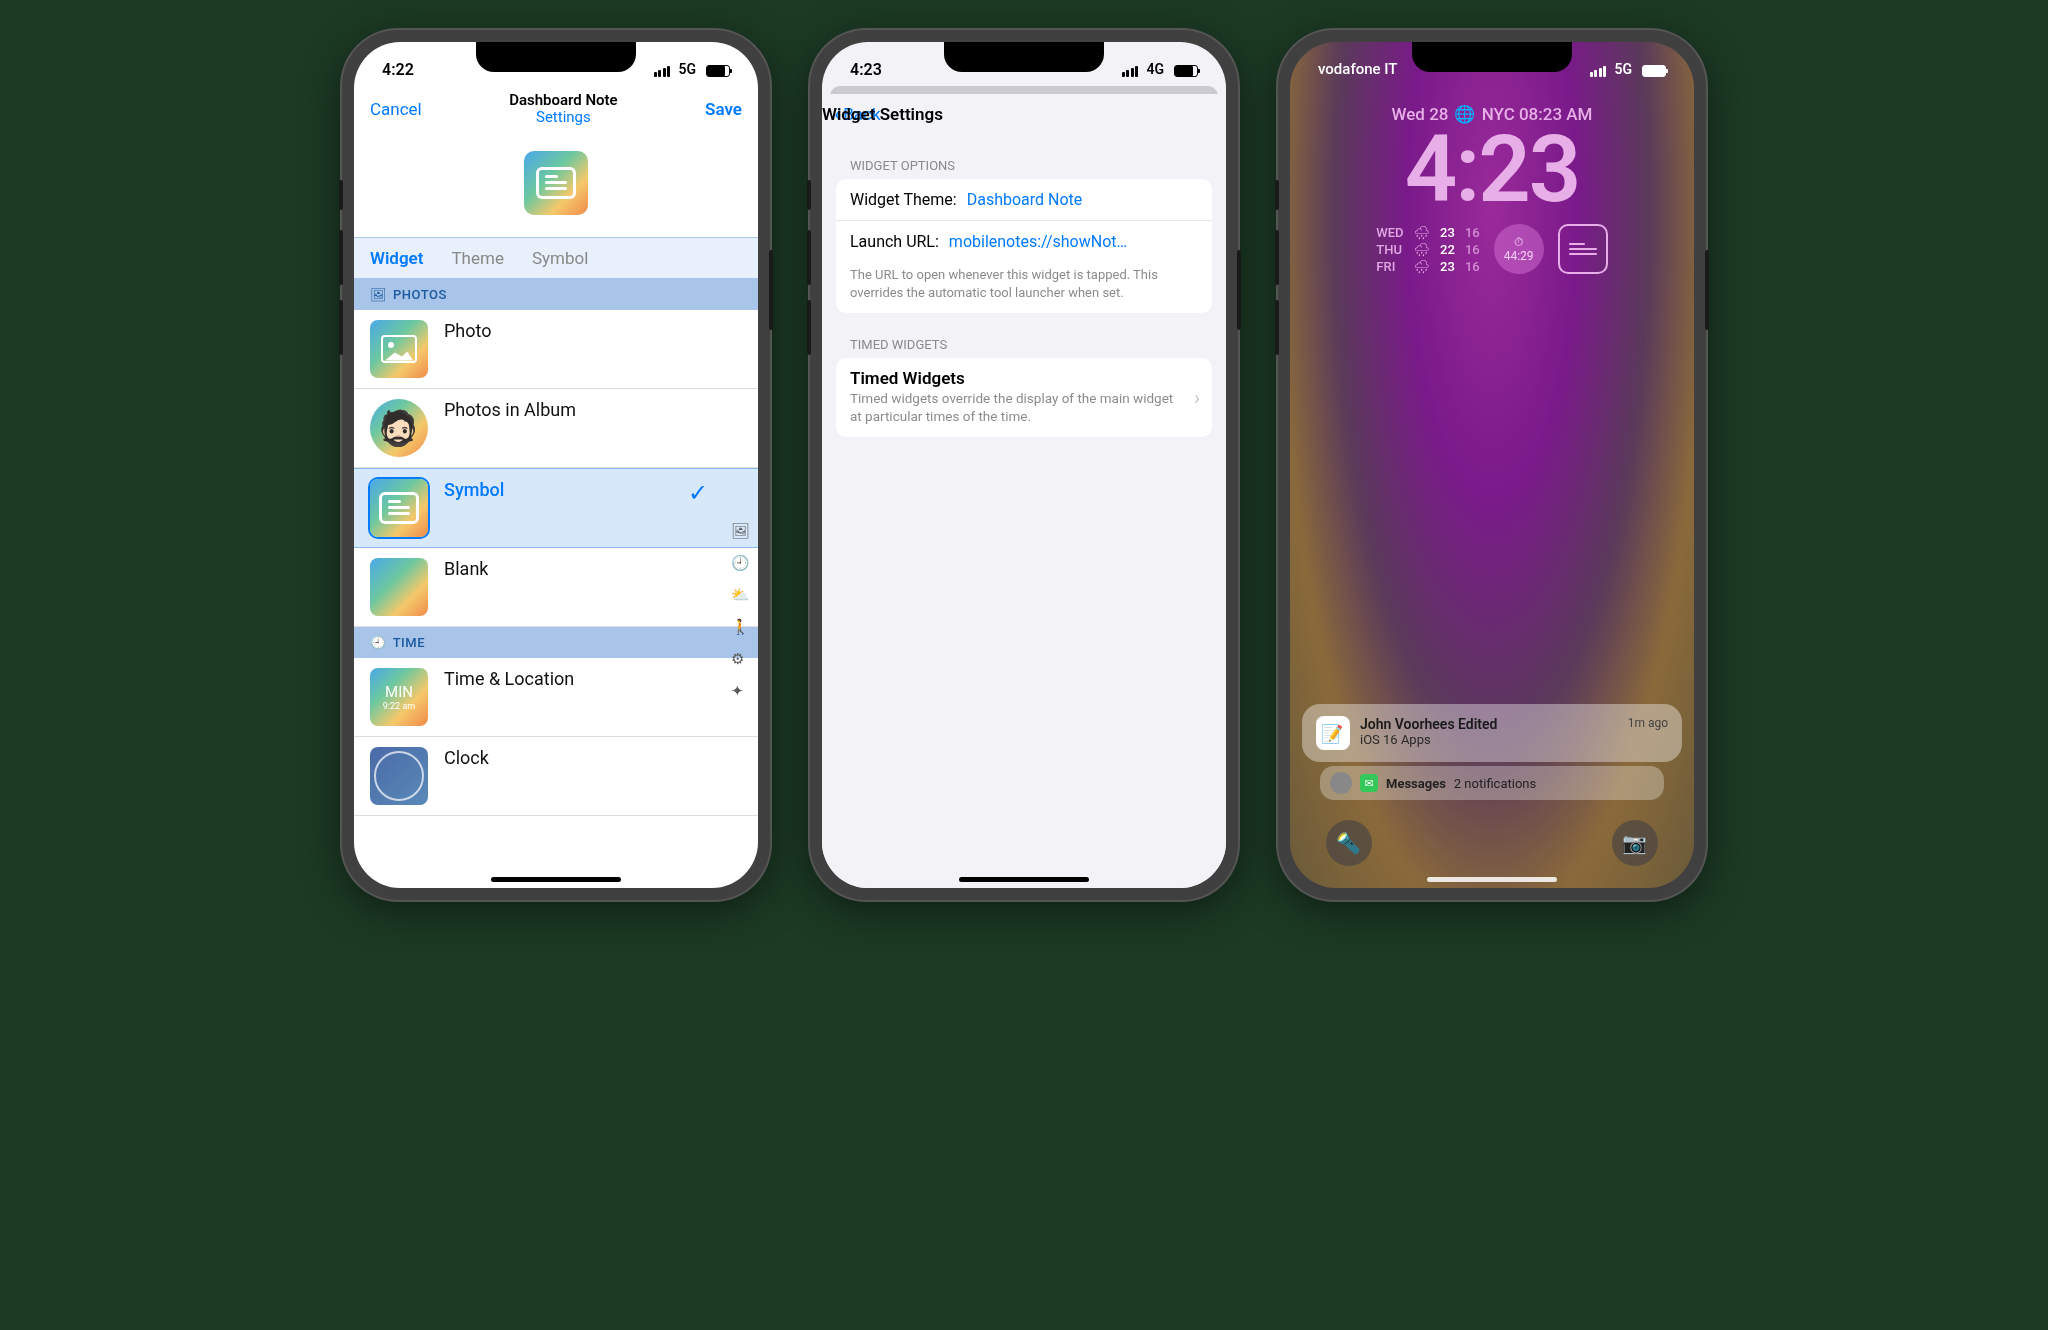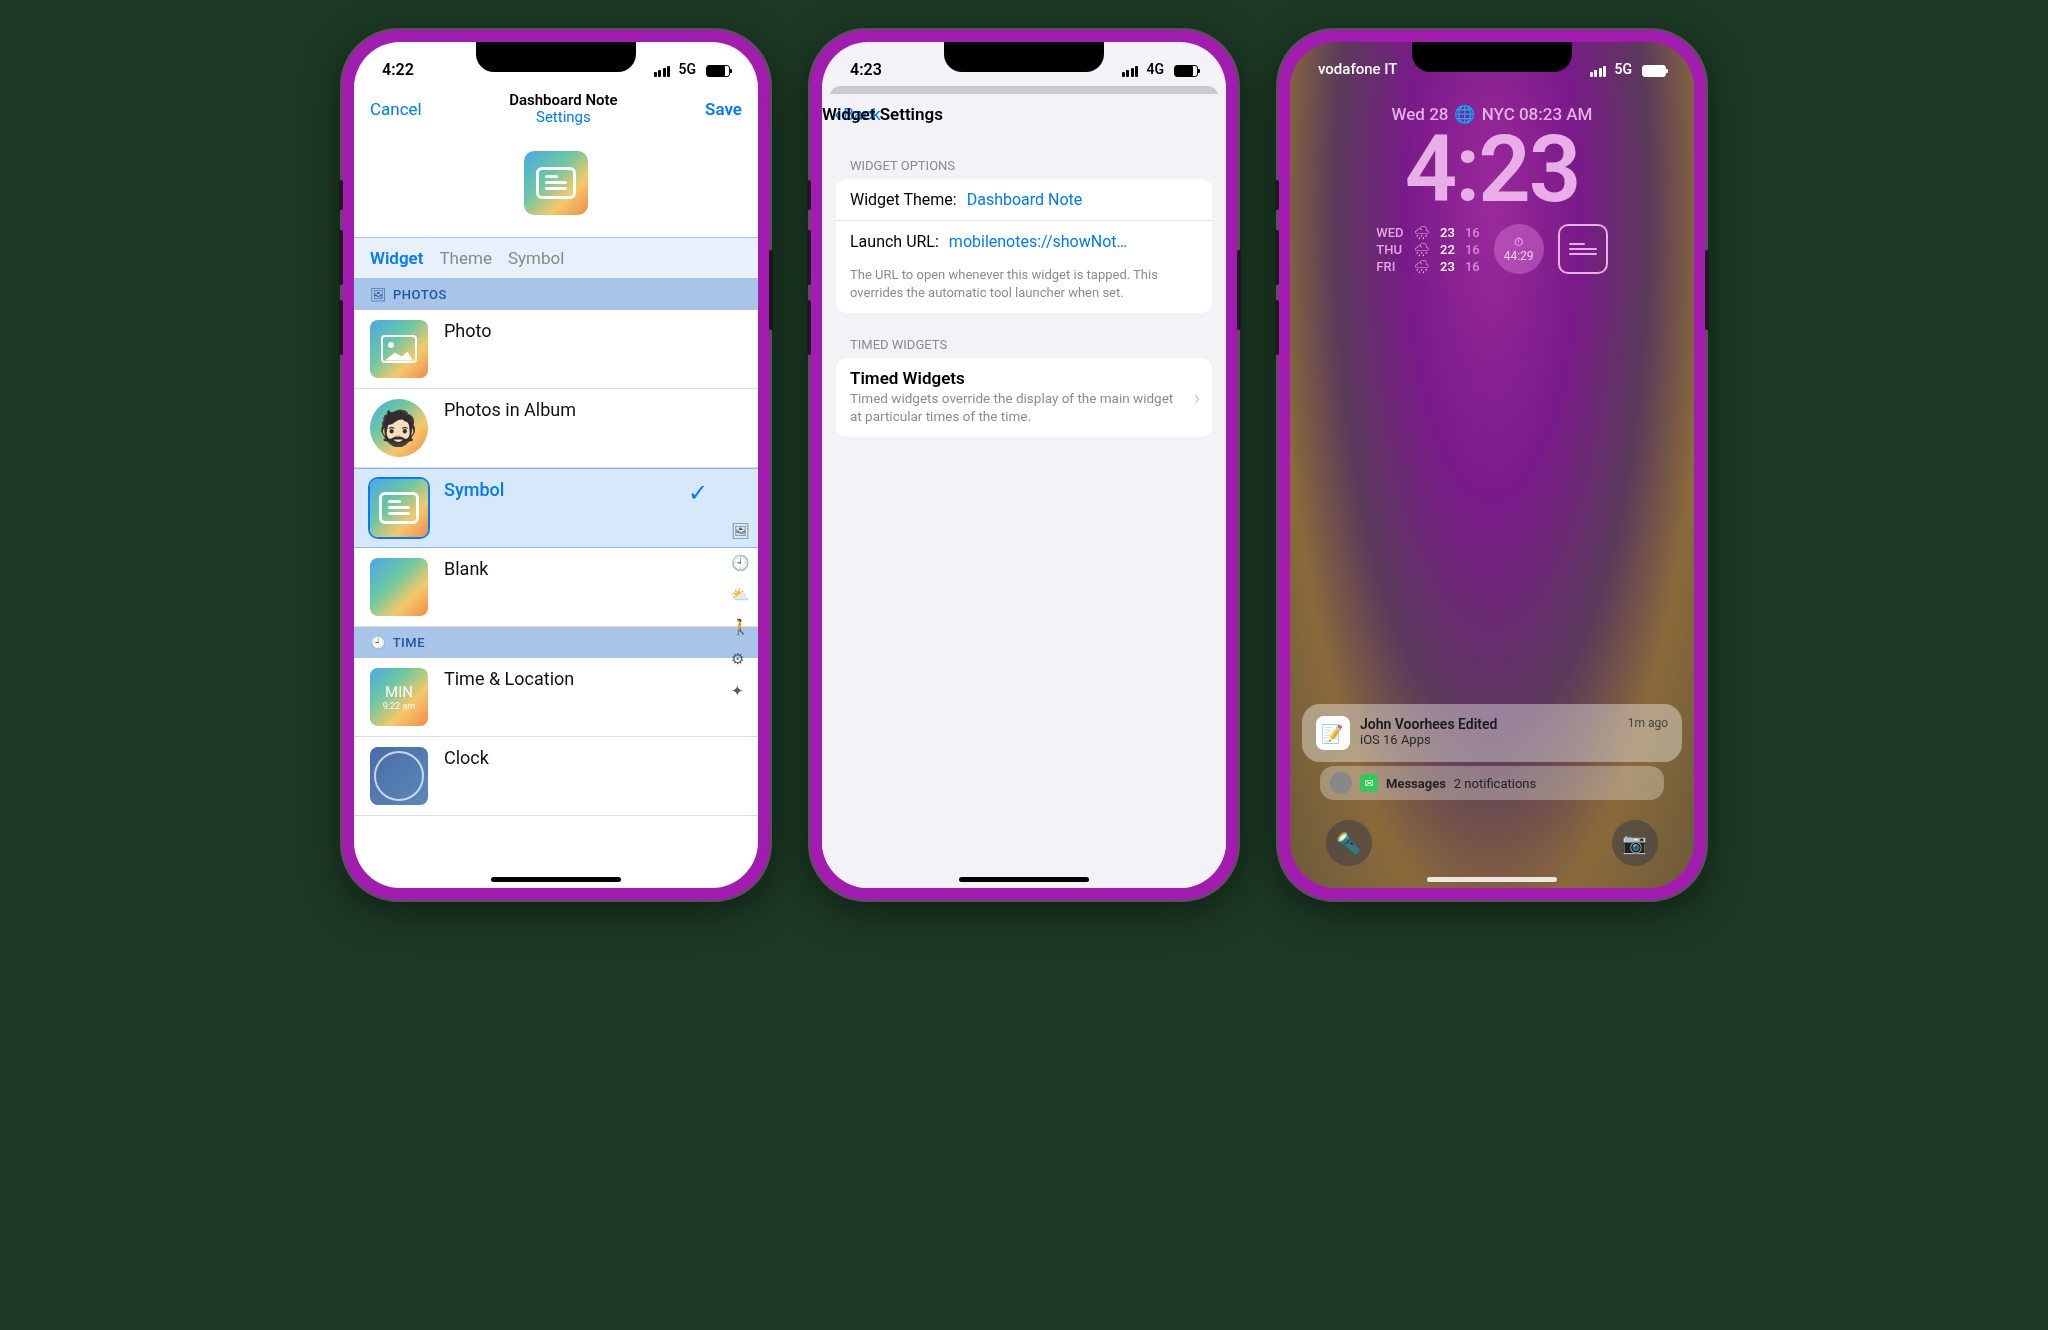--- a/index.html
+++ b/index.html
@@ -1,18 +1,18 @@
 <!DOCTYPE html>
 <html><head>
 <meta charset="utf-8">
 <style>
   * { margin:0; padding:0; box-sizing:border-box; font-family:-apple-system,BlinkMacSystemFont,"Segoe UI",Roboto,sans-serif; }
   body { background:#1c3a24; display:flex; justify-content:center; gap:40px; padding:30px; min-height:100vh; }
   
-  .phone { width:428px; height:870px; background:#a21caf; border-radius:56px; padding:12px; box-shadow:0 0 0 2px #555,0 10px 40px rgba(0,0,0,.5); position:relative; flex-shrink:0; }
+  .phone { width:428px; height:870px; background:#404040; border-radius:56px; padding:12px; box-shadow:0 0 0 2px #555,0 10px 40px rgba(0,0,0,.5); position:relative; flex-shrink:0; }
   .phone .btn-side{position:absolute;background:#1a1a1a;border-radius:2px;}
   .phone .b1{left:-3px;top:150px;width:4px;height:30px}
   .phone .b2{left:-3px;top:200px;width:4px;height:55px}
   .phone .b3{left:-3px;top:270px;width:4px;height:55px}
   .phone .b4{right:-3px;top:220px;width:4px;height:80px}
   .screen { width:100%; height:100%; border-radius:46px; overflow:hidden; background:#fff; position:relative; }
   .notch { position:absolute; top:0; left:50%; transform:translateX(-50%); width:160px; height:30px; background:#000; border-bottom-left-radius:18px; border-bottom-right-radius:18px; z-index:100; }
   .home-ind{position:absolute;bottom:6px;left:50%;transform:translateX(-50%);width:130px;height:5px;border-radius:3px;z-index:50}
   
   .status { display:flex; justify-content:space-between; align-items:center; padding:10px 28px 0; height:44px; font-size:16px; font-weight:600; }
@@ -26,21 +26,21 @@
   
   .p1 .nav { display:flex; justify-content:space-between; align-items:center; padding:6px 16px; }
   .p1 .nav .tl{font-size:17px;color:#007aff}
   .p1 .nav .ctr{text-align:center;line-height:1.15}
   .p1 .nav .t1{font-size:15px;font-weight:600}
   .p1 .nav .t2{font-size:15px;color:#007aff}
   .p1 .nav .sv{font-size:17px;font-weight:600;color:#007aff}
   .p1 .preview{display:flex;justify-content:center;padding:18px 0 22px}
   .grad-sq{width:64px;height:64px;border-radius:10px;background:linear-gradient(135deg,#4aa8e8 0%,#6cc8a0 40%,#f5c86a 70%,#f08a4a 100%);display:flex;align-items:center;justify-content:center;position:relative}
   .grad-sq.sm{width:58px;height:58px;border-radius:8px}
-  .tabs{display:flex;gap:16px;padding:10px 16px;border-top:1px solid #a8c4f0;border-bottom:1px solid #a8c4f0;background:#e8f0fb;font-size:17px}
+  .tabs{display:flex;gap:28px;padding:10px 16px;border-top:1px solid #a8c4f0;border-bottom:1px solid #a8c4f0;background:#e8f0fb;font-size:17px}
   .tabs .tab{color:#888}
   .tabs .tab.active{color:#007aff;font-weight:600}
   .sect-h{display:flex;align-items:center;gap:6px;padding:8px 16px;background:#a8c4e8;font-size:13px;color:#1a5aa0;letter-spacing:.5px;font-weight:500}
   .list{}
   .row{display:flex;gap:16px;padding:10px 16px;border-bottom:1px solid #ddd;position:relative}
   .row .lbl{font-size:18px;color:#111}
   .row.sel{background:#d8e8fb;border-top:1px solid #8bb8e8;border-bottom:1px solid #8bb8e8}
   .row.sel .lbl{color:#007aff;font-weight:500}
   .row.sel .grad-sq{box-shadow:0 0 0 2px #007aff}
   .check{position:absolute;right:50px;color:#007aff;font-size:24px}

